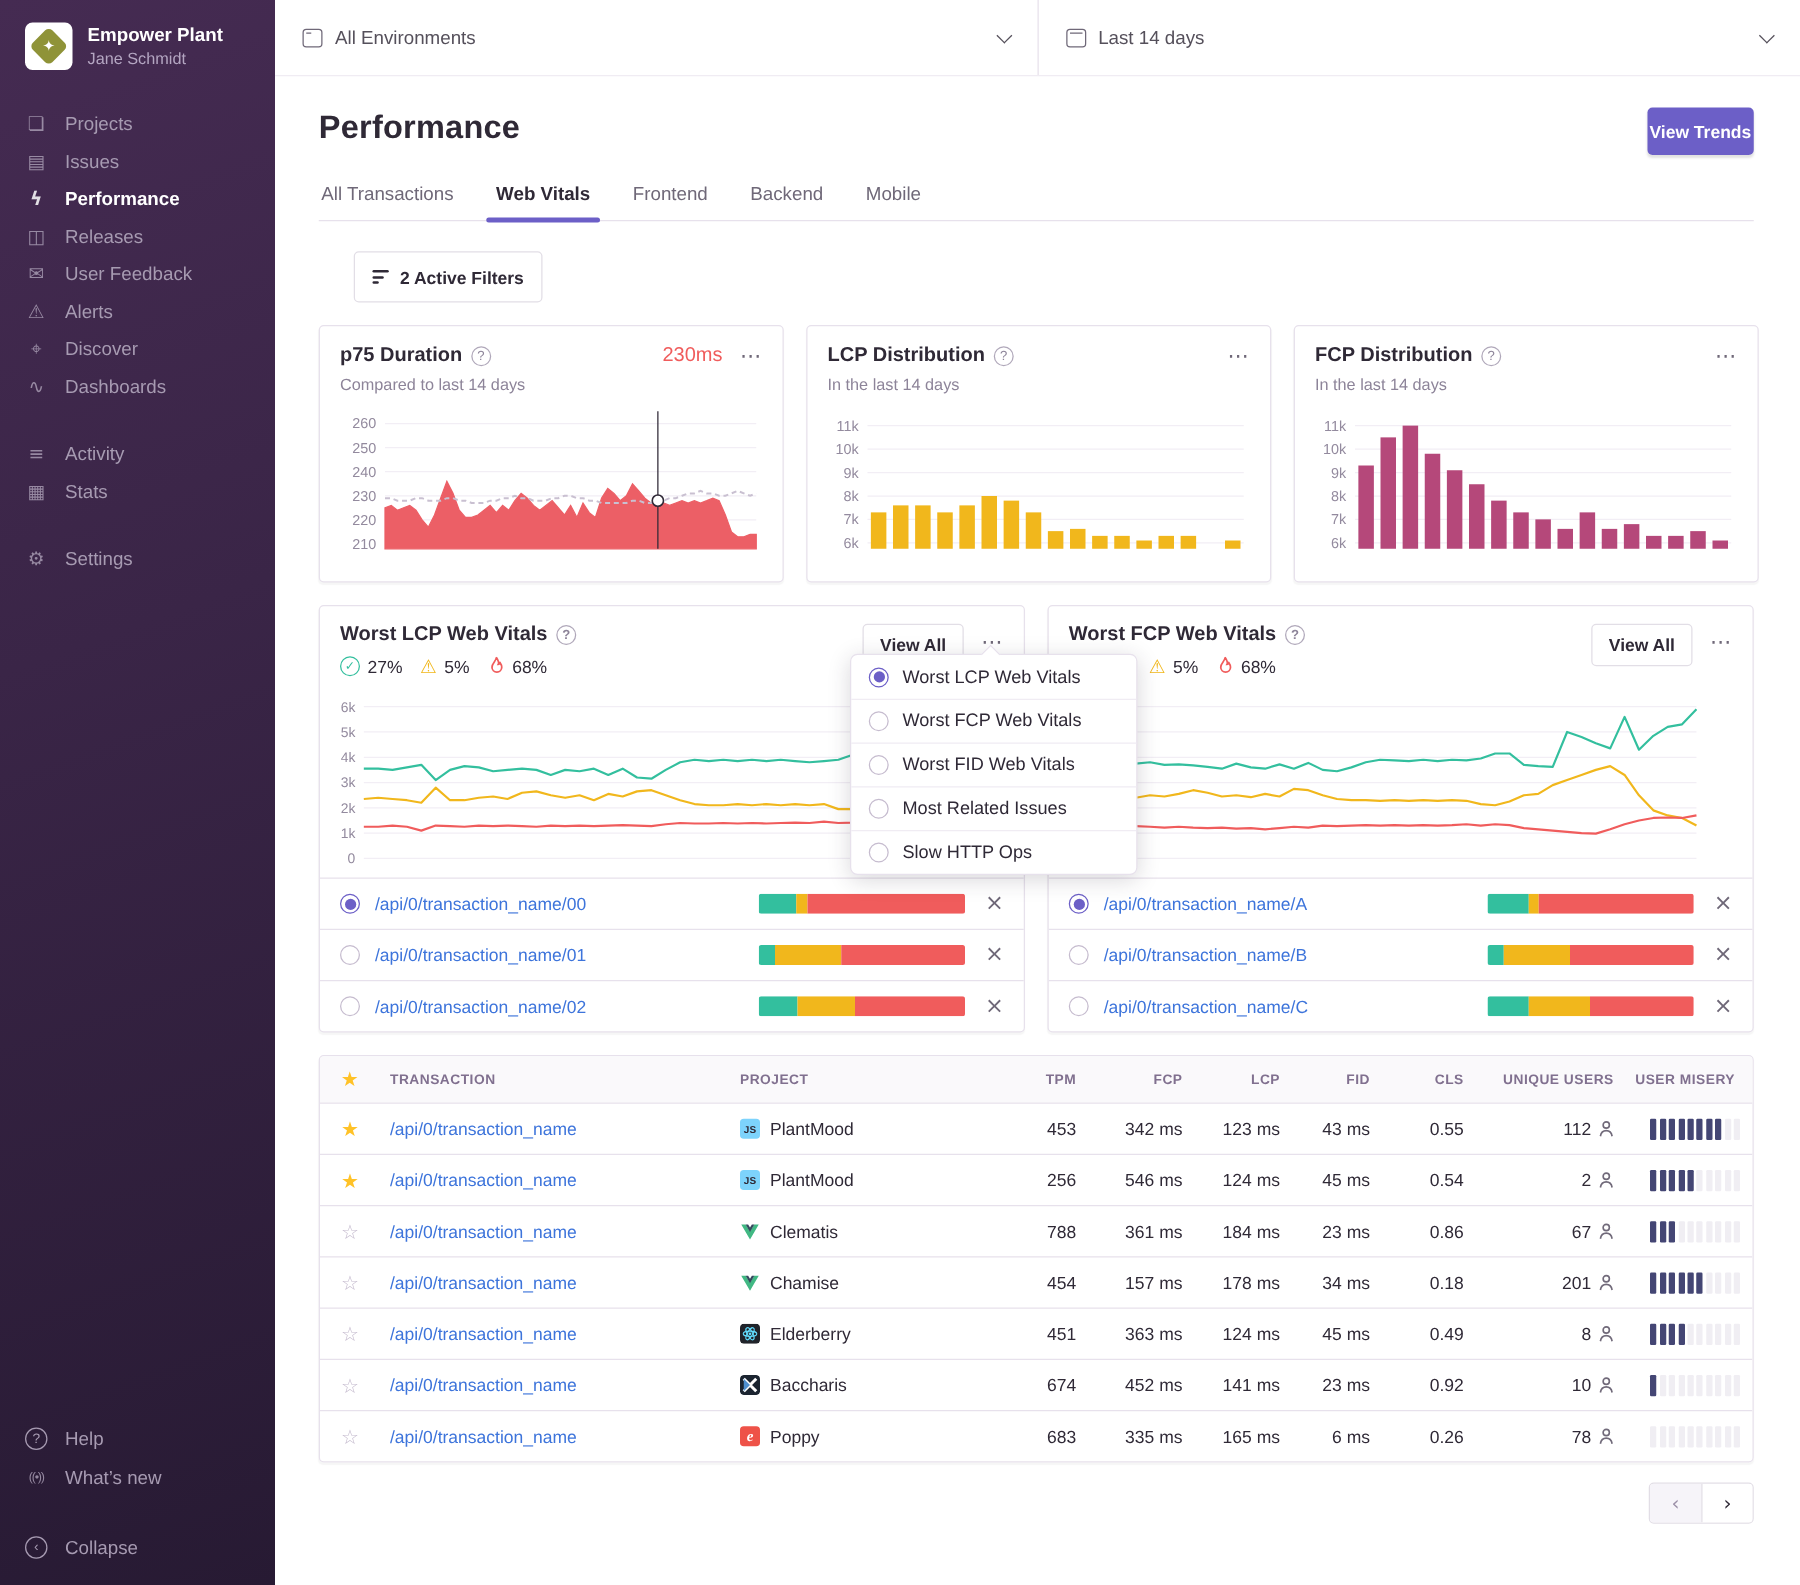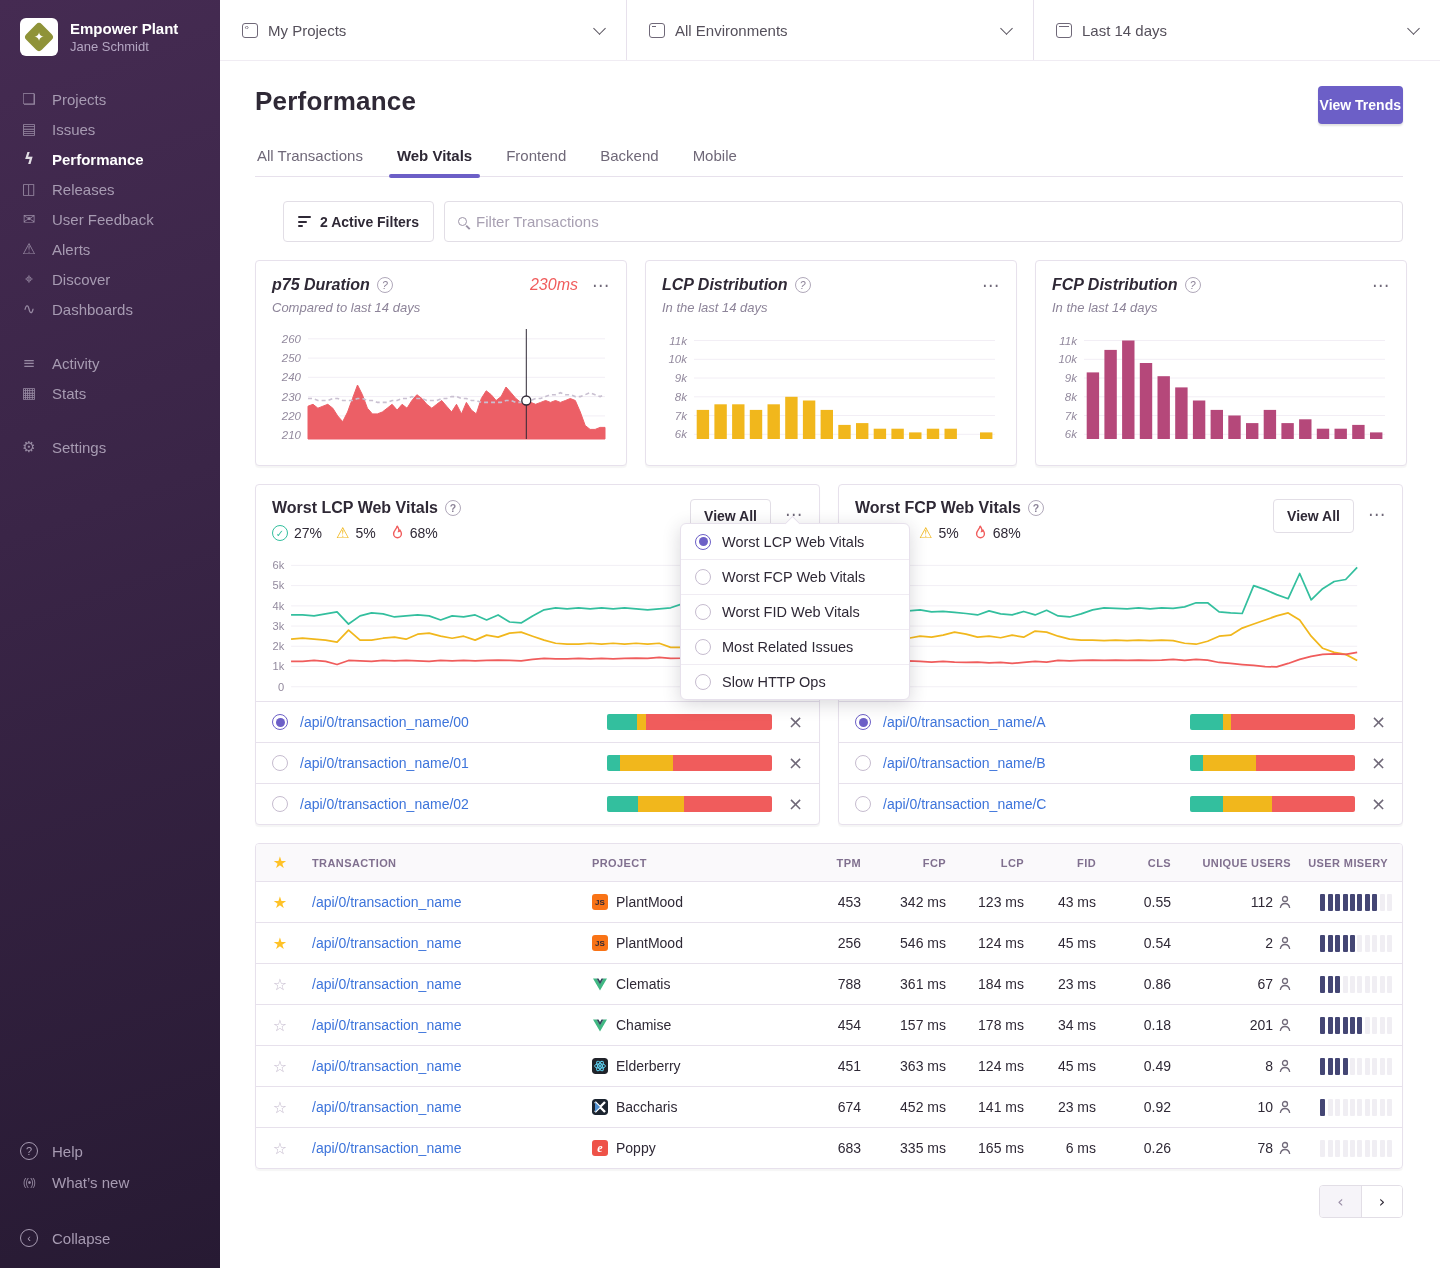--- a/index.html
+++ b/index.html
@@ -60,21 +60,21 @@
   .funnel i { display:block; height:2px; background:#2F2936; border-radius:1px; }
   .funnel i:nth-child(1){ width:13px; } .funnel i:nth-child(2){ width:9px; } .funnel i:nth-child(3){ width:5px; }
   .search-box { flex:1; display:flex; align-items:center; gap:9px; border:1px solid #E2DEE6; border-radius:4px; padding:0 13px; height:41px; }
   .lens { width:9px; height:9px; border:1.6px solid #9C94A7; border-radius:50%; position:relative; flex:none; }
   .lens::after { content:""; position:absolute; width:1.6px; height:5px; background:#9C94A7; left:8px; top:7px; transform:rotate(-45deg); }
   .search-box input { border:none; outline:none; flex:1; font-size:15px; color:#2F2936; font-family:inherit; }
   .search-box input::placeholder { color:#A8A0B2; }
 
   
   .card { background:#fff; border:1px solid #E7E1EC; border-radius:4px; box-shadow:0 2px 1px rgba(0,0,0,.04); }
-  .dist-row { display:grid; grid-template-columns:1fr 1fr 1fr; gap:18px; margin-top:18px;font-style:italic; }
+  .dist-row { display:grid; grid-template-columns:1fr 1fr 1fr; gap:18px; margin-top:18px; }
   .dist-card { height:206px; padding:15px 16px; }
   .card-top { display:flex; align-items:center; }
   .card-title { font-size:16px; font-weight:600; }
   .help-dot { width:16px; height:16px; border:1.3px solid #B0A8BA; border-radius:50%; color:#8D8499;
     font-size:10.5px; display:inline-flex; align-items:center; justify-content:center; margin-left:7px; cursor:pointer; flex:none; }
   .flex-sp { flex:1; }
   .hl-value { color:#F05C5C; font-size:16px; margin-right:14px; }
   .dots { color:#6F6878; font-size:17px; letter-spacing:1px; cursor:pointer; line-height:10px; }
   .card-sub { color:#8D8499; font-size:13px; margin-top:6px; }
   .dist-chart { margin-top:10px; }
@@ -108,21 +108,21 @@
   .trow.thead { height:37px; border-top:none; background:#FAF9FB; color:#80708F; font-size:11px; font-weight:bold;
     letter-spacing:.4px; text-transform:uppercase; }
   .tc { padding:0 8px; }
   .tc.num { text-align:right; }
   .tc.star-c { text-align:center; }
   .star { font-size:16px; color:#C6BCCF; cursor:pointer; }
   .star.filled { color:#FFC227; }
   .tlink { color:#3D74DB; text-decoration:none; cursor:pointer; }
   .proj-cell { display:flex; align-items:center; gap:8px; }
   .pf { width:16px; height:16px; border-radius:3px; display:inline-flex; align-items:center; justify-content:center; flex:none; font-size:8px; font-weight:bold; }
-  .pf-js { background:#f97316; color:#2F2936; }
+  .pf-js { background:#7dd3fc; color:#2F2936; }
   .pf-ember { background:#EE5248; color:#fff; font-family:"Liberation Serif",serif; font-style:italic; font-size:12px; }
   .users-cell { display:flex; align-items:center; justify-content:flex-end; gap:6px; }
   .misery { display:flex; gap:2.4px; justify-content:flex-end; padding-right:10px; }
   .misery i { width:5px; height:17px; background:#F0EEF3; border-radius:1px; }
   .misery i.on { background:#444674; }
 
   .pager { display:flex; justify-content:flex-end; margin:16px 0 20px; }
   .pager-group { display:flex; border:1px solid #E2DEE6; border-radius:4px; overflow:hidden; }
   .pg-btn { width:41px; height:31px; display:flex; align-items:center; justify-content:center; font-size:16px;
     color:#2F2936; background:#fff; cursor:pointer; }
@@ -216,25 +216,20 @@
     <div class="nav-gap"></div>
     <div class="nav-item">
         <span class="circle-icon">‹</span>
         <span>Collapse</span>
       </div>
   </div>
 </aside>
 
 <div class="main">
   <div class="topbar">
-    <div class="selector">
-      <span class="mini-box proj"></span>
-      <span class="sel-label">My Projects</span>
-      <span class="chev"></span>
-    </div>
     <div class="selector">
       <span class="mini-box win"></span>
       <span class="sel-label">All Environments</span>
       <span class="chev"></span>
     </div>
     <div class="selector">
       <span class="mini-box cal"></span>
       <span class="sel-label">Last 14 days</span>
       <span class="chev"></span>
     </div>
@@ -256,24 +251,20 @@
 
     <div class="filter-row">
       <button class="btn-filters">
         <span class="funnel">
             <i></i>
             <i></i>
             <i></i>
           </span>
         <span>2 Active Filters</span>
       </button>
-      <div class="search-box">
-        <span class="lens"></span>
-        <input type="text" placeholder="Filter Transactions" style="">
-      </div>
     </div>
 
     <div class="dist-row">
       <div class="card dist-card">
         <div class="card-top">
           <span class="card-title">p75 Duration</span>
           <span class="help-dot">?</span>
           <span class="flex-sp"></span>
           <span class="hl-value">230ms</span>
           <span class="dots glyph">⋯</span>

